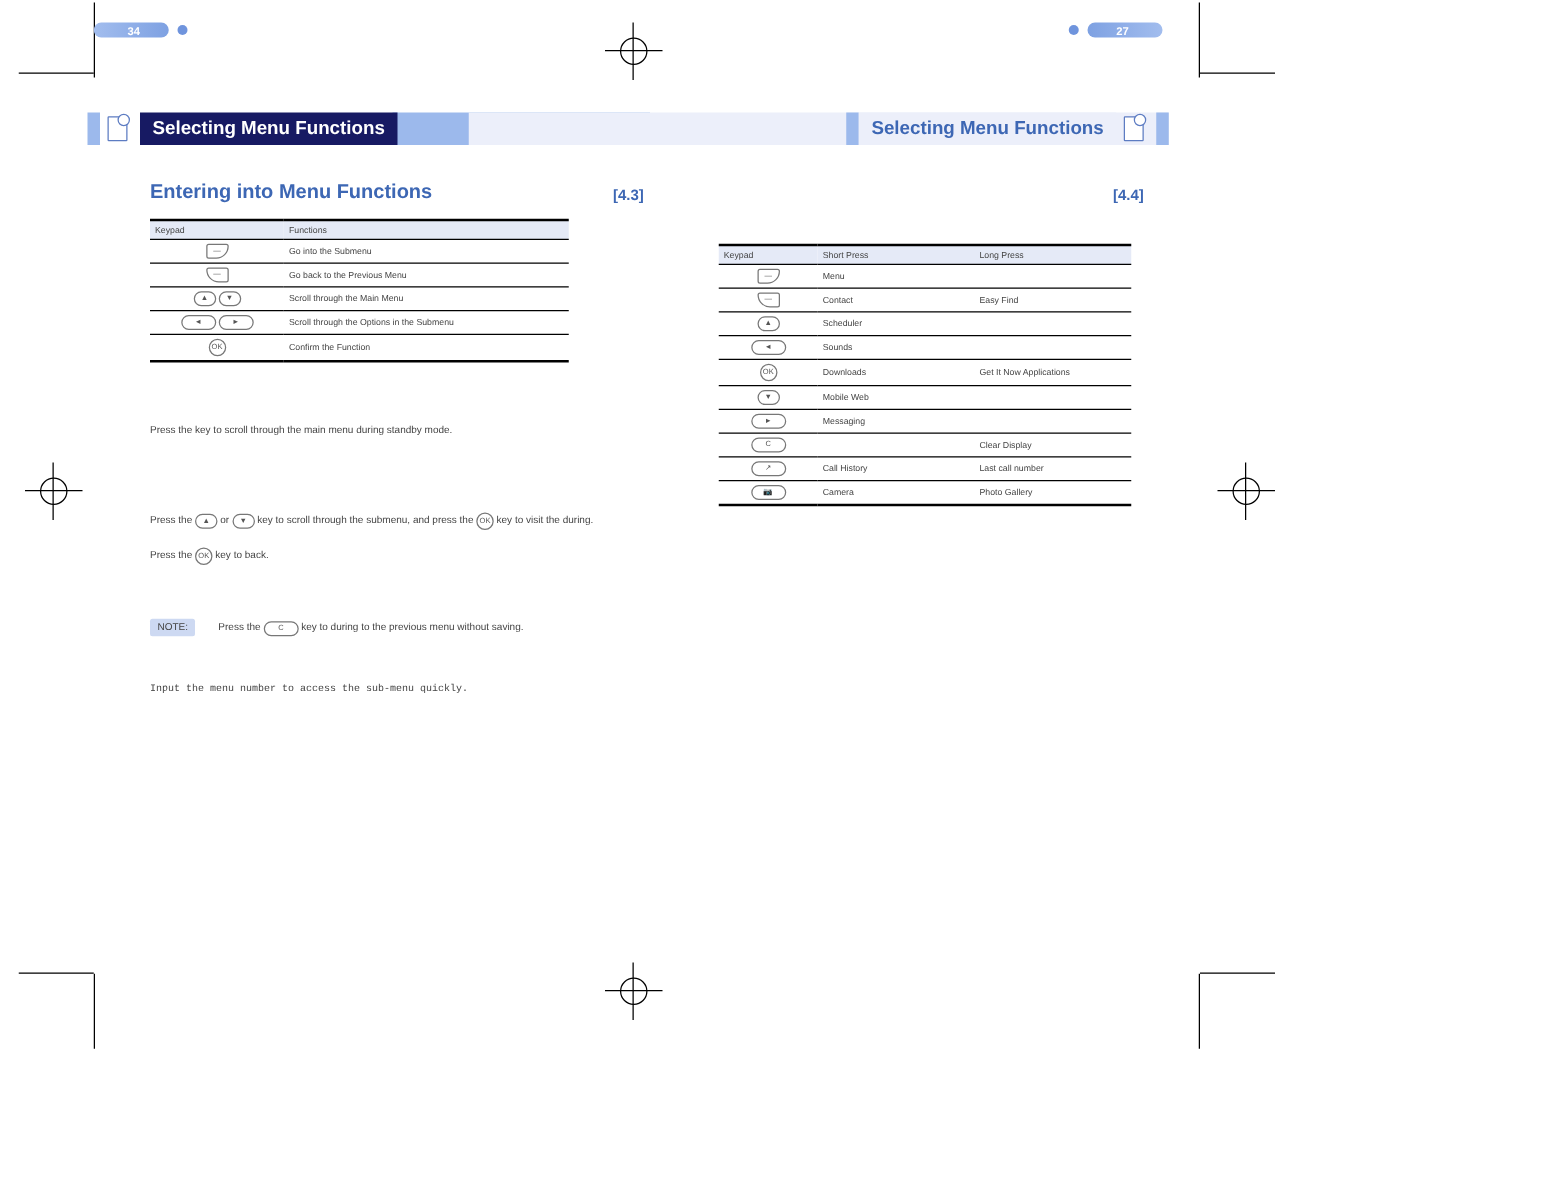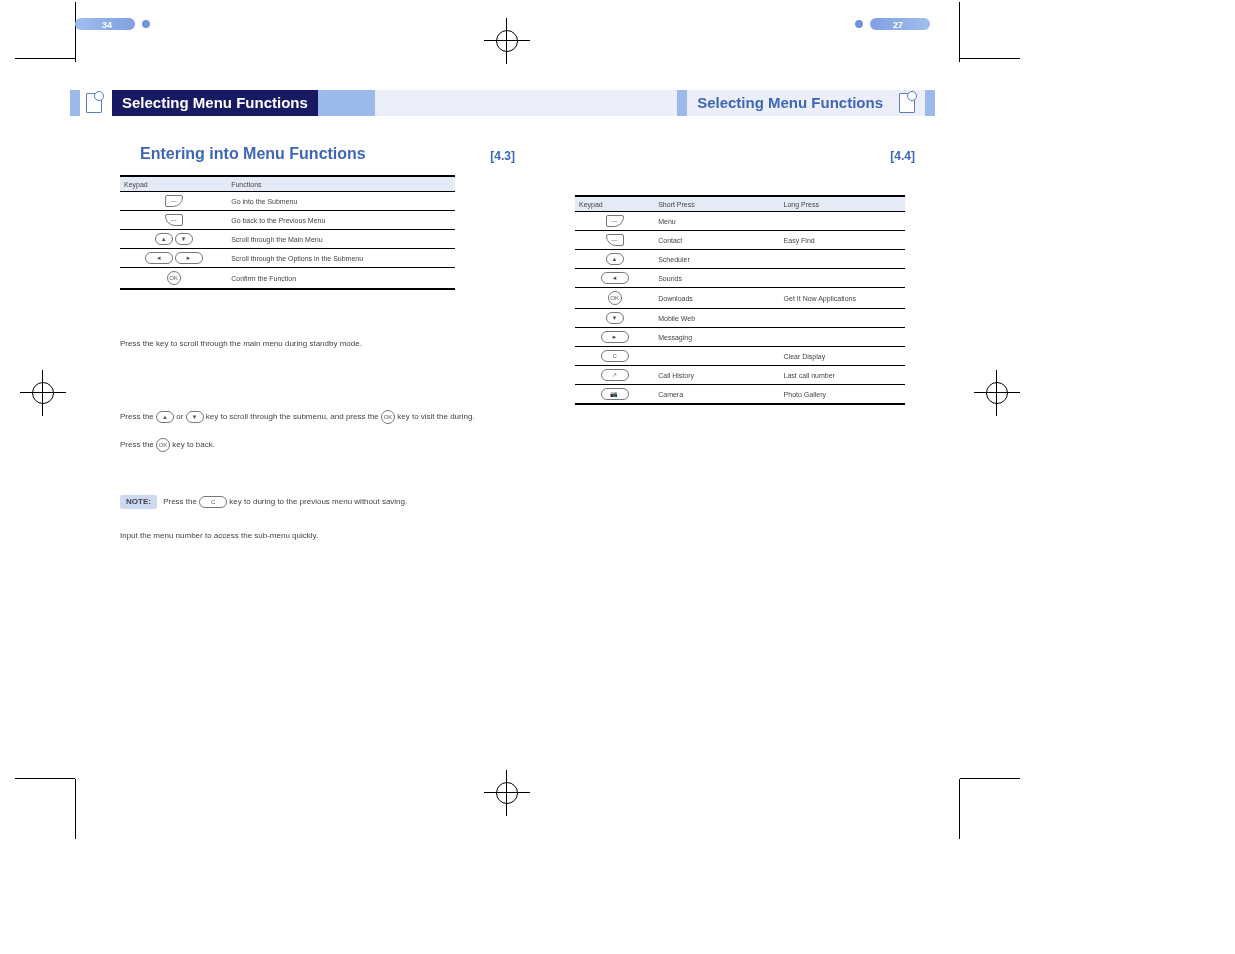--- a/index.html
+++ b/index.html
@@ -39,39 +39,39 @@
   .tab-light { background:#9cb9ec; height:26px; width:10px; }
   .tab-title-blue { color:#3d67b4; font-weight:bold; font-size:15px; padding:3px 10px; height:20px; line-height:20px; white-space:nowrap; }
   .tab-edge  { background:#eceffa; height:26px; width:10px; }
   .tab-icon  { width:20px; height:20px; margin:0 6px; position:relative; }
   .doc-ico   { width:14px; height:18px; border:1px solid #5d7cc2; border-radius:1px; background:#fff; position:relative; }
   .doc-ico::before { content:""; position:absolute; top:-3px; right:-3px; width:8px; height:8px; background:#fff; border:1px solid #5d7cc2; border-radius:50%; }
   .fill-left  { position:absolute; top:10px; left:244px; right:0; height:26px; background:#9cb9ec; }
   .fill-right-a { position:absolute; top:10px; right:40px; width:560px; height:26px; background:#eceffa; }
 
   
-  .sect { position:absolute; left:50px; right:5px;margin-left:20px; }
+  .sect { position:absolute; left:50px; right:5px; }
   .sect h2 { color:#3d67b4; font-size:16px; font-weight:bold; margin:0; display:inline; }
   .sect .num { color:#3d67b4; font-size:12px; font-weight:bold; float:right; margin-top:4px; }
 
   
   .tbl { position:absolute; left:50px; border-collapse:collapse; font-size:7px; color:#444; }
   .tbl th { background:#e5eaf7; border-top:2px solid #000; border-bottom:1px solid #000; height:14px; font-weight:normal; text-align:left; padding:0 4px; }
   .tbl td { border-bottom:1px solid #000; padding:3px 4px; vertical-align:middle; }
   .tbl tr:last-child td { border-bottom:2px solid #000; }
   .page.left .tbl { width:335px; }
   .page.right .tbl { width:330px; }
   .kc { text-align:center; }
   .kbtn { display:inline-block; border:1px solid #777; border-radius:6px; font-size:6px; line-height:10px; min-width:12px; height:10px; padding:0 2px; text-align:center; color:#555; background:#fff; }
   .kbtn.round { border-radius:50%; width:12px; height:12px; line-height:12px; padding:0; }
   .kbtn.wide  { border-radius:8px; width:22px; }
 
   
   .bodytxt { position:absolute; left:50px; right:20px; font-size:8px; line-height:12px; color:#444; }
-  .note-label { display:inline-block; background:#cdd9f2; padding:1px 6px; border-radius:2px; font-size:8px; font-weight:bold; color:#444; margin-right:4px; }
+  .note-label { display:inline-block; background:#cdd9f2; padding:1px 6px; border-radius:2px; font-size:8px; font-weight:normal; color:#444; margin-right:16px; }
 
   
   .pgpill { position:absolute; bottom:50px; width:60px; height:12px; border-radius:6px; }
   .pgpill.left  { left:5px;  background:linear-gradient(to right,#a2bdee,#7ea1e2); }
   .pgpill.right { right:45px; background:linear-gradient(to left,#a2bdee,#7ea1e2); }
   .pgdot { position:absolute; bottom:52px; width:8px; height:8px; background:#6f94dd; border-radius:50%; }
   .pgdot.left  { left:72px; }
   .pgdot.right { right:112px; }
   .pgnum { position:absolute; bottom:50px; font-size:9px; color:#fff; font-weight:bold; }
   .pgnum.left  { left:32px; }
@@ -163,21 +163,21 @@
       <span>Press the       key to scroll through the main menu during standby mode.</span>
     </div>
     <div class="bodytxt" style="top:330px;">
       <div><span>Press the </span><span class="kbtn">▲</span><span> or </span><span class="kbtn">▼</span><span> key to scroll through the submenu, and press the </span><span class="kbtn round">OK</span><span> key to visit the during.</span></div>
       <div style="margin-top:14px;"><span>Press the </span><span class="kbtn round">OK</span><span> key to back.</span></div>
     </div>
     <div class="bodytxt" style="top:415px;">
       <span class="note-label">NOTE:</span>
       <span>Press the </span><span class="kbtn wide">C</span><span> key to during to the previous menu without saving.</span>
     </div>
-    <div class="bodytxt" style="top:450px;">Input the menu number to access the sub-menu quickly.</div>
+    <div class="bodytxt" style="top:466px;font-family:Liberation Mono, monospace;">Input the menu number to access the sub-menu quickly.</div>
 
     <div class="pgpill left"></div>
     <div class="pgdot left"></div>
     <div class="pgnum left">34</div>
   </div>
 
   <div class="page right">
     <div class="fill-right-a"></div>
     <div class="tabbar">
       <div class="tab-edge" style="background:#9cb9ec;"></div>

